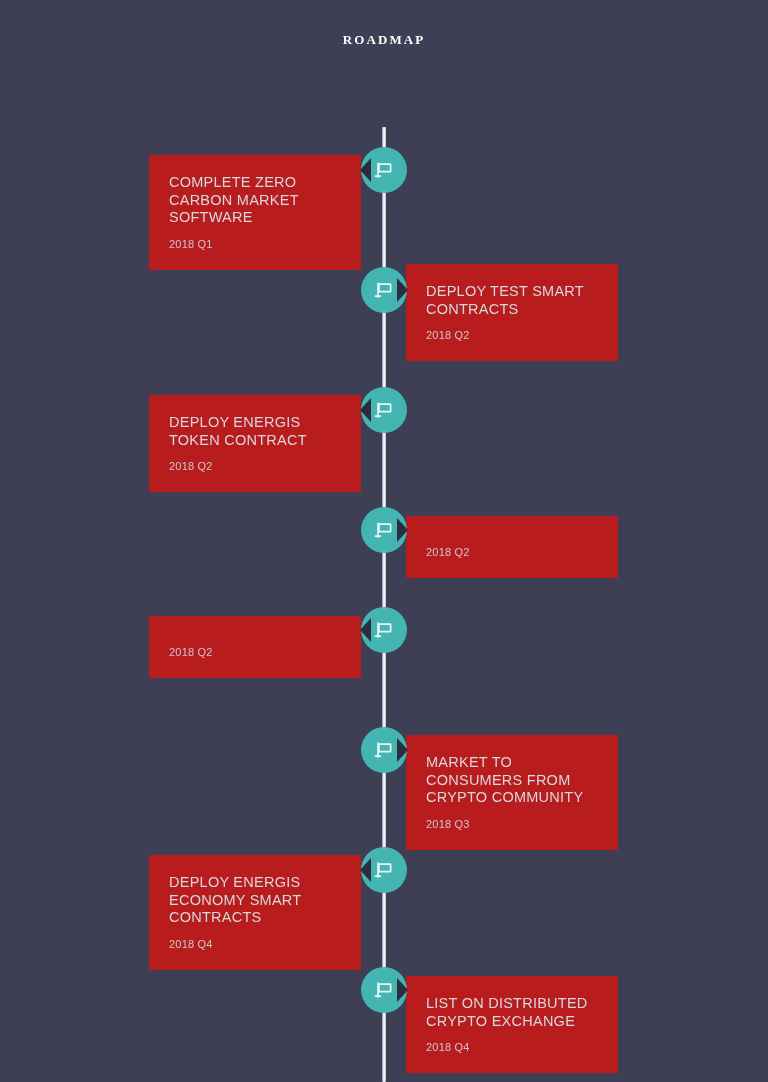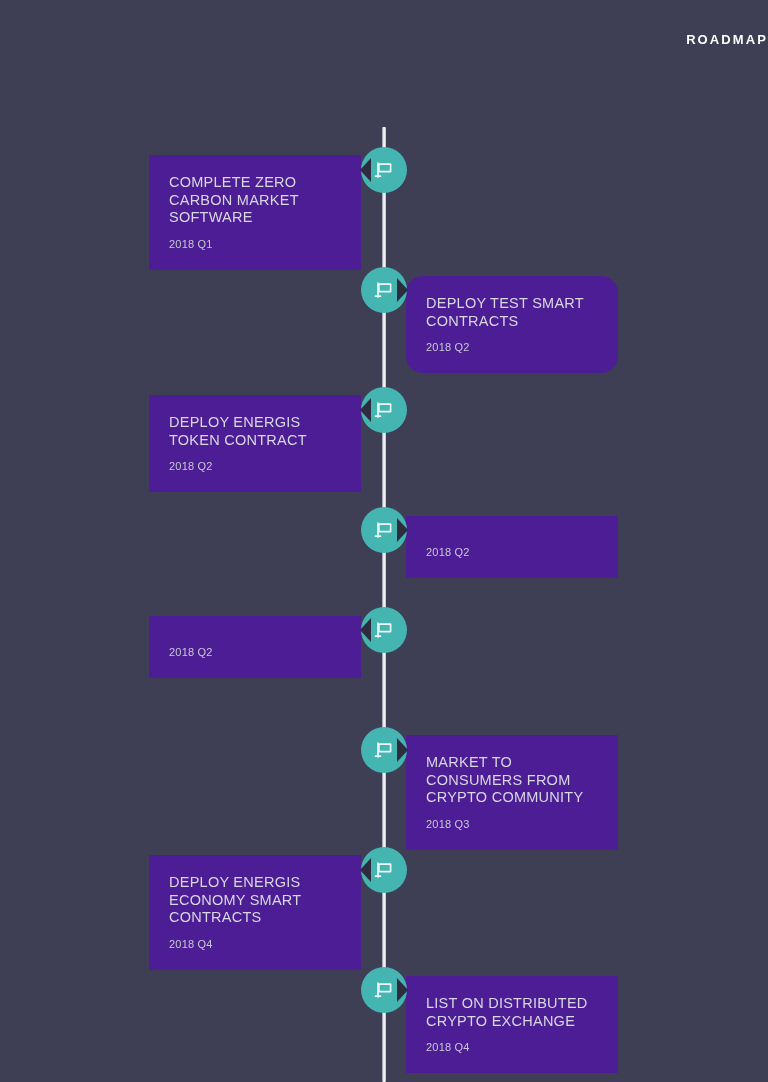--- a/index.html
+++ b/index.html
@@ -16,25 +16,26 @@
     overflow: hidden;
     position: relative;
   }
 
   
   .page-title {
     position: absolute;
     top: 32px;
     left: 0;
     width: 768px;
-    text-align: right;
+    text-align: center;
     color: #ffffff;
     font-size: 13px;
     font-weight: bold;
     letter-spacing: 2.1px;
+    font-family: Liberation Serif, serif;
   }
 
   
   .timeline {
     position: absolute;
     left: 0;
     top: 0;
     width: 768px;
     height: 1082px;
   }
@@ -53,21 +54,21 @@
   .milestone {
     position: absolute;
     left: 0;
     width: 768px;
   }
 
   
   .card {
     position: absolute;
     width: 212px;
-    background: #4c1d95;
+    background: #b91c1c;
     padding: 19px 20px 20px 20px;
   }
 
   .milestone.left .card  { left: 149px; }
   .milestone.right .card { left: 406px; }
 
   .card-title {
     color: #d7d8e0;
     font-size: 14.5px;
     line-height: 17.5px;
@@ -149,21 +150,21 @@
           <span class="flag-icon">
     <svg viewBox="0 0 20 20" width="20" height="20" aria-hidden="true">
       <line x1="4" y1="3" x2="4" y2="17" stroke="#e9f7f7" stroke-width="1.7" stroke-linecap="round"></line>
       <line x1="1.5" y1="16.2" x2="6.5" y2="16.2" stroke="#e9f7f7" stroke-width="1.7" stroke-linecap="round"></line>
       <path d="M4.9 4.2 H16.6 V11.6 H4.9 Z" fill="none" stroke="#e9f7f7" stroke-width="1.7" stroke-linejoin="round"></path>
     </svg>
           </span>
         </div>
       </div>
       <div class="milestone right" style="top: 0px;">
-        <div class="card" style="top: 276px; border-radius: 17px;">
+        <div class="card" style="top: 264px;">
           <div class="card-title">DEPLOY TEST SMART
 CONTRACTS</div>
           <div class="card-date">2018 Q2</div>
         </div>
         <div class="marker" style="top: 267px;">
           <div class="marker-circle"></div>
           <div class="notch"></div>
           <span class="flag-icon">
     <svg viewBox="0 0 20 20" width="20" height="20" aria-hidden="true">
       <line x1="4" y1="3" x2="4" y2="17" stroke="#e9f7f7" stroke-width="1.7" stroke-linecap="round"></line>

